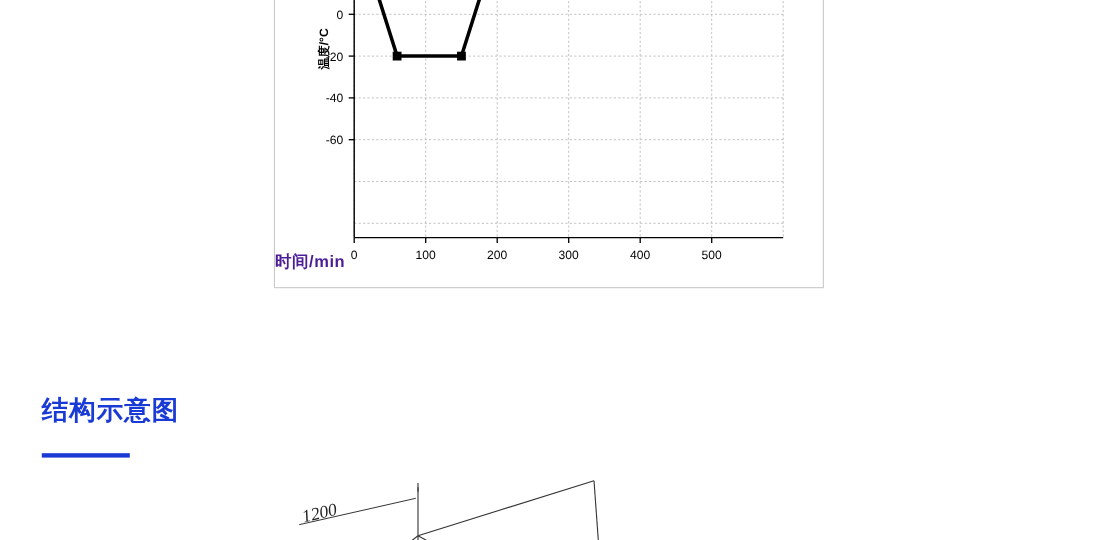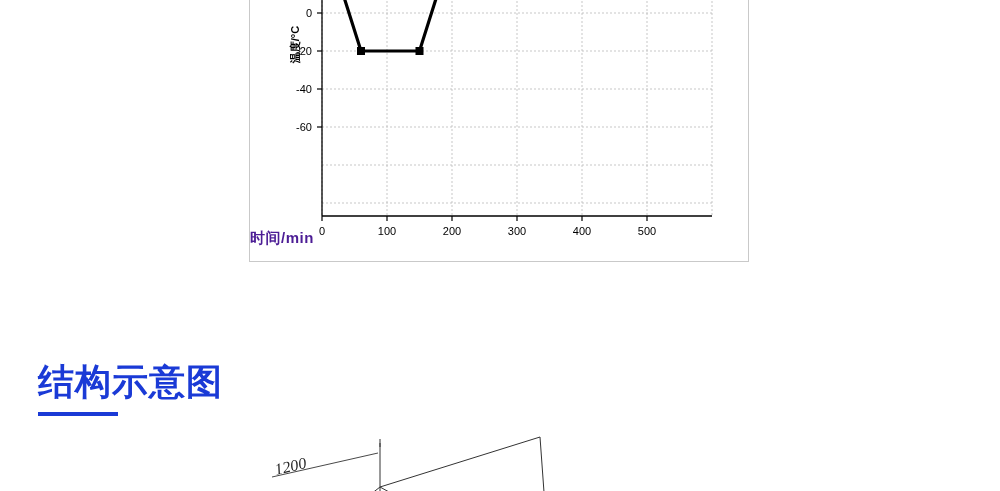--- a/index.html
+++ b/index.html
@@ -71,21 +71,21 @@
     font-size: 11px;
     fill: #000;
     font-family: "Liberation Sans", sans-serif;
   }
 
   
   #section-heading {
     position: absolute;
     left: 38px;
     top: 360px;
-    font-size: 36px;
+    font-size: 24px;
     font-weight: bold;
     color: #1a3ad6;
     letter-spacing: 1px;
     line-height: 1.2;
   }
   #heading-underline {
     position: absolute;
     left: 38px;
     top: 412px;
     width: 80px;

